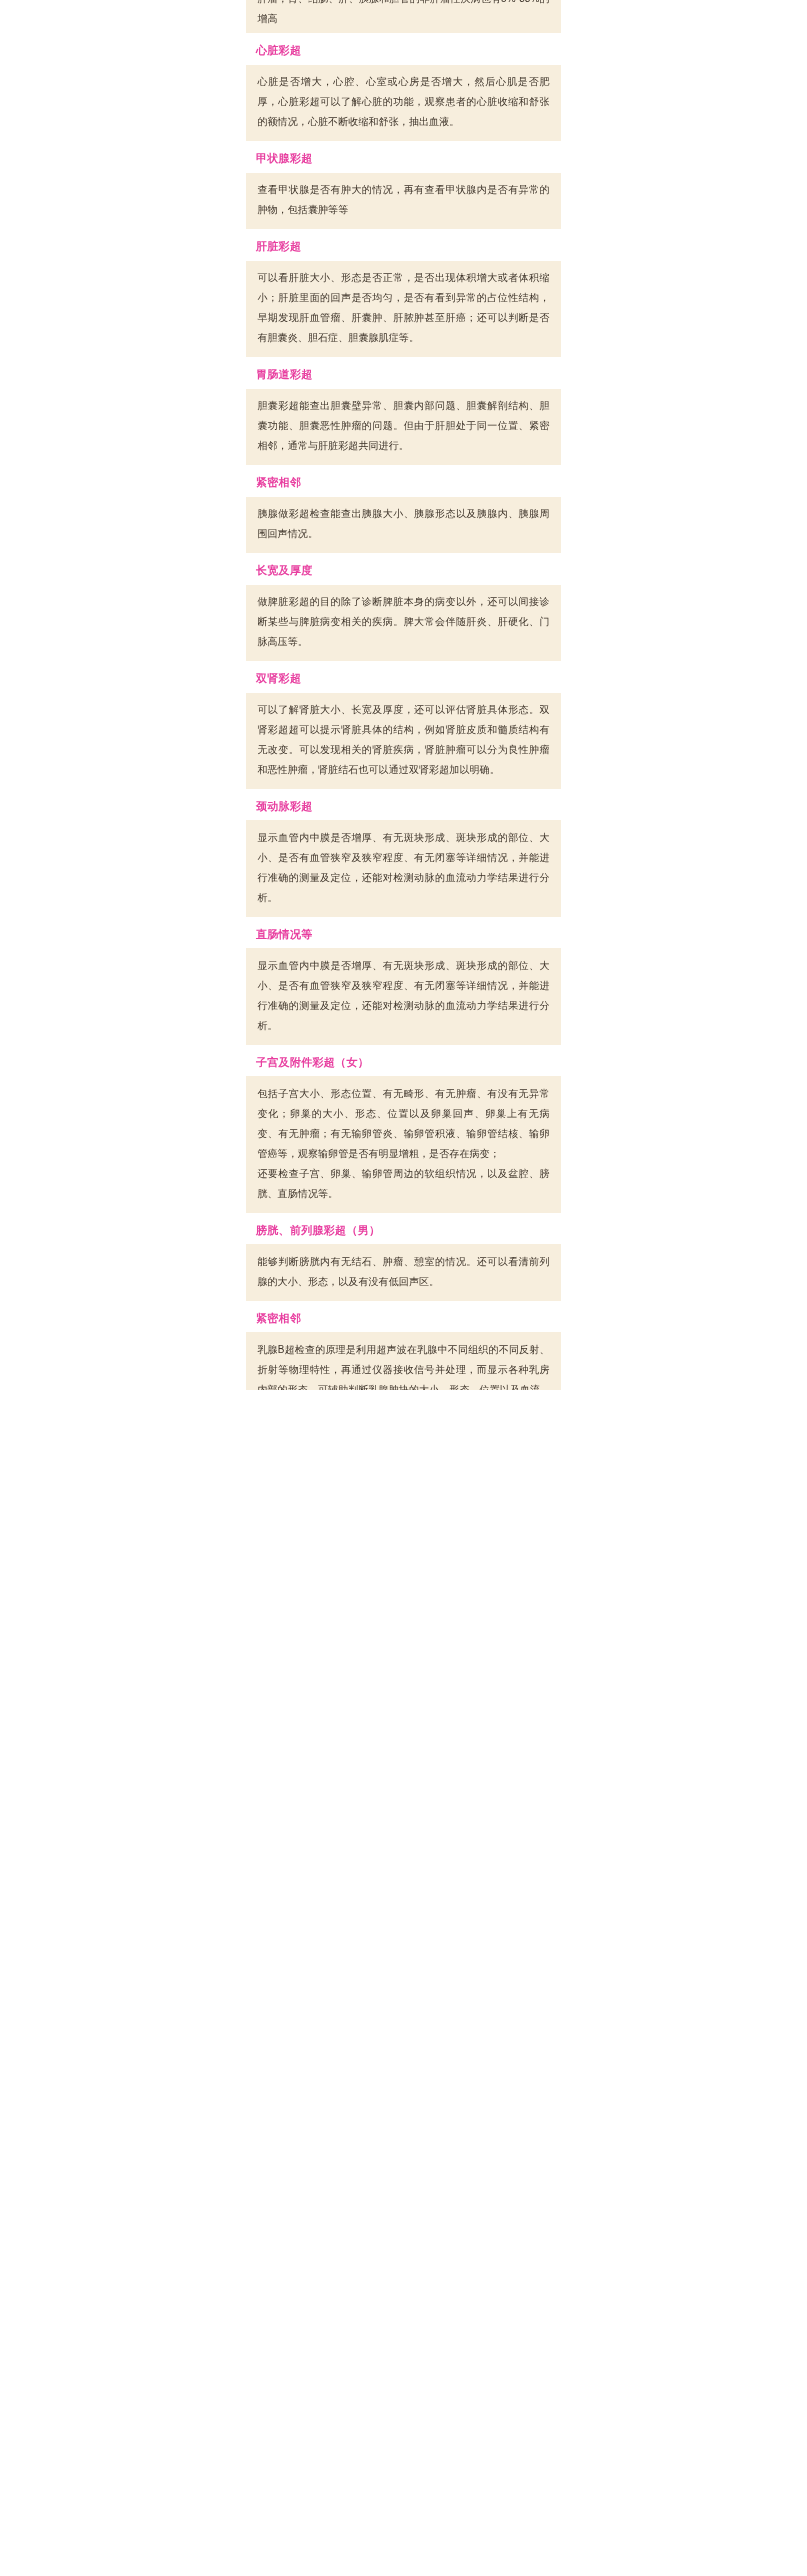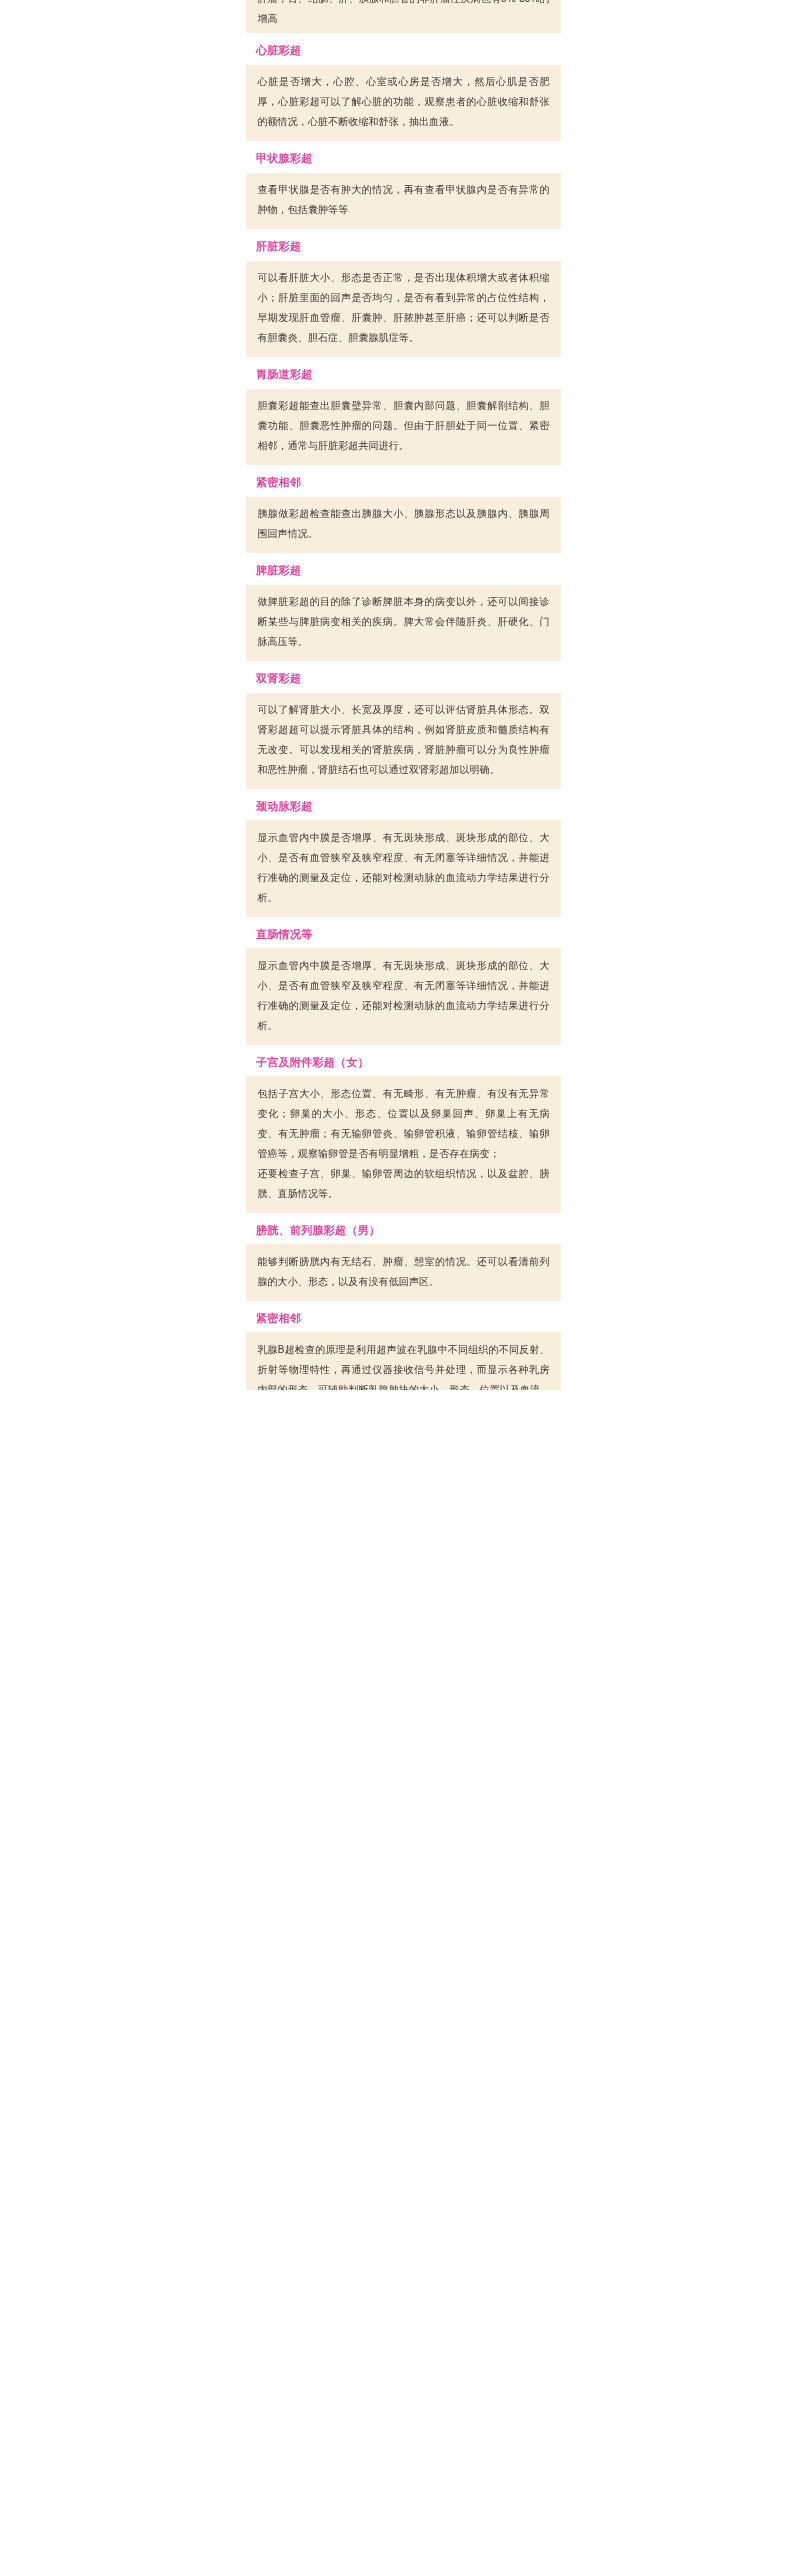--- a/index.html
+++ b/index.html
@@ -93,21 +93,21 @@
       <div class="heading">胃肠道彩超</div>
       <div class="para">胆囊彩超能查出胆囊壁异常、胆囊内部问题、胆囊解剖结构、胆囊功能、胆囊恶性肿瘤的问题。但由于肝胆处于同一位置、紧密相邻，通常与肝脏彩超共同进行。</div>
     </div>
 
     <div class="section">
       <div class="heading">紧密相邻</div>
       <div class="para">胰腺做彩超检查能查出胰腺大小、胰腺形态以及胰腺内、胰腺周围回声情况。</div>
     </div>
 
     <div class="section">
-      <div class="heading">脾脏彩超</div>
+      <div class="heading">长宽及厚度</div>
       <div class="para">做脾脏彩超的目的除了诊断脾脏本身的病变以外，还可以间接诊断某些与脾脏病变相关的疾病。脾大常会伴随肝炎、肝硬化、门脉高压等。</div>
     </div>
 
     <div class="section">
       <div class="heading">双肾彩超</div>
       <div class="para">可以了解肾脏大小、长宽及厚度，还可以评估肾脏具体形态。双肾彩超超可以提示肾脏具体的结构，例如肾脏皮质和髓质结构有无改变。可以发现相关的肾脏疾病，肾脏肿瘤可以分为良性肿瘤和恶性肿瘤，肾脏结石也可以通过双肾彩超加以明确。</div>
     </div>
 
     <div class="section">
       <div class="heading">颈动脉彩超</div>

